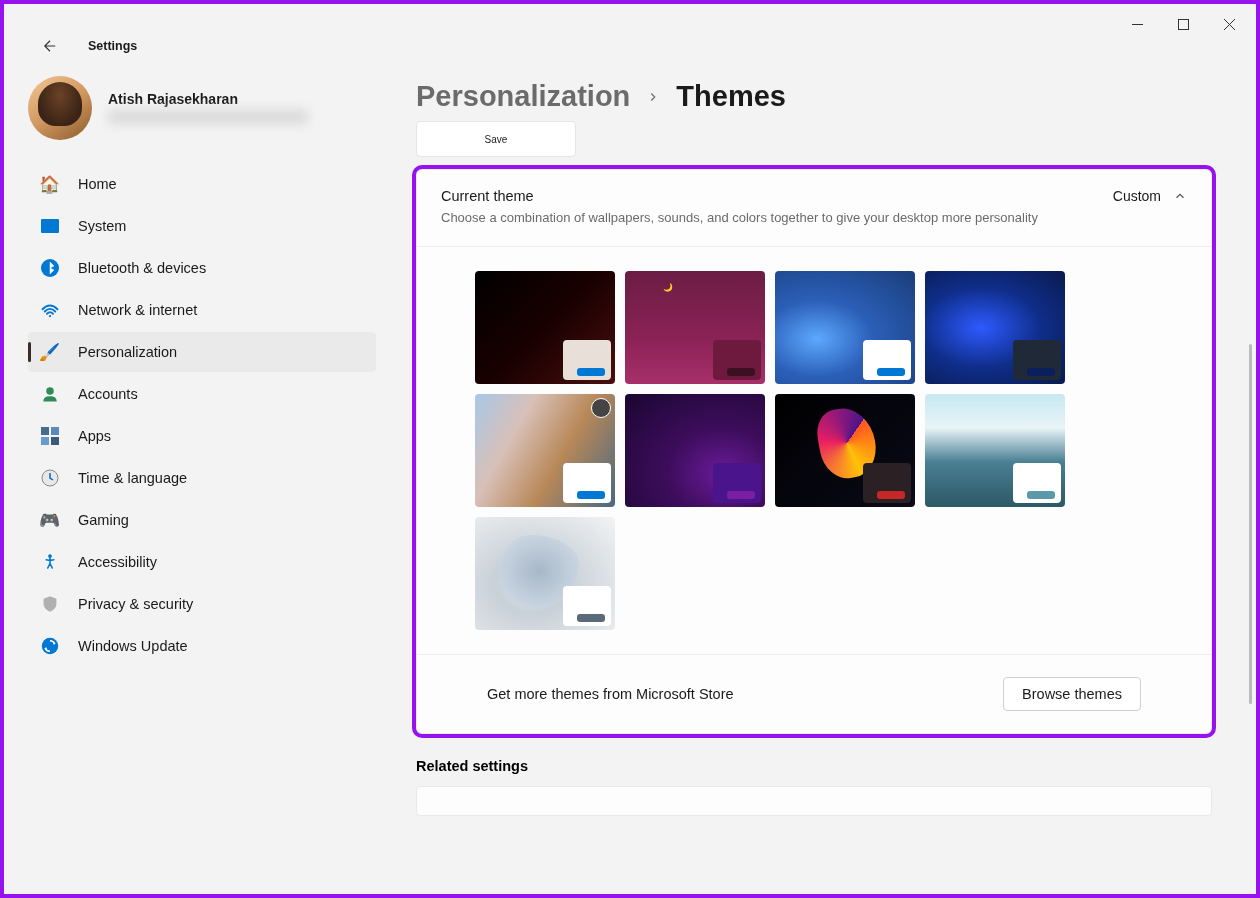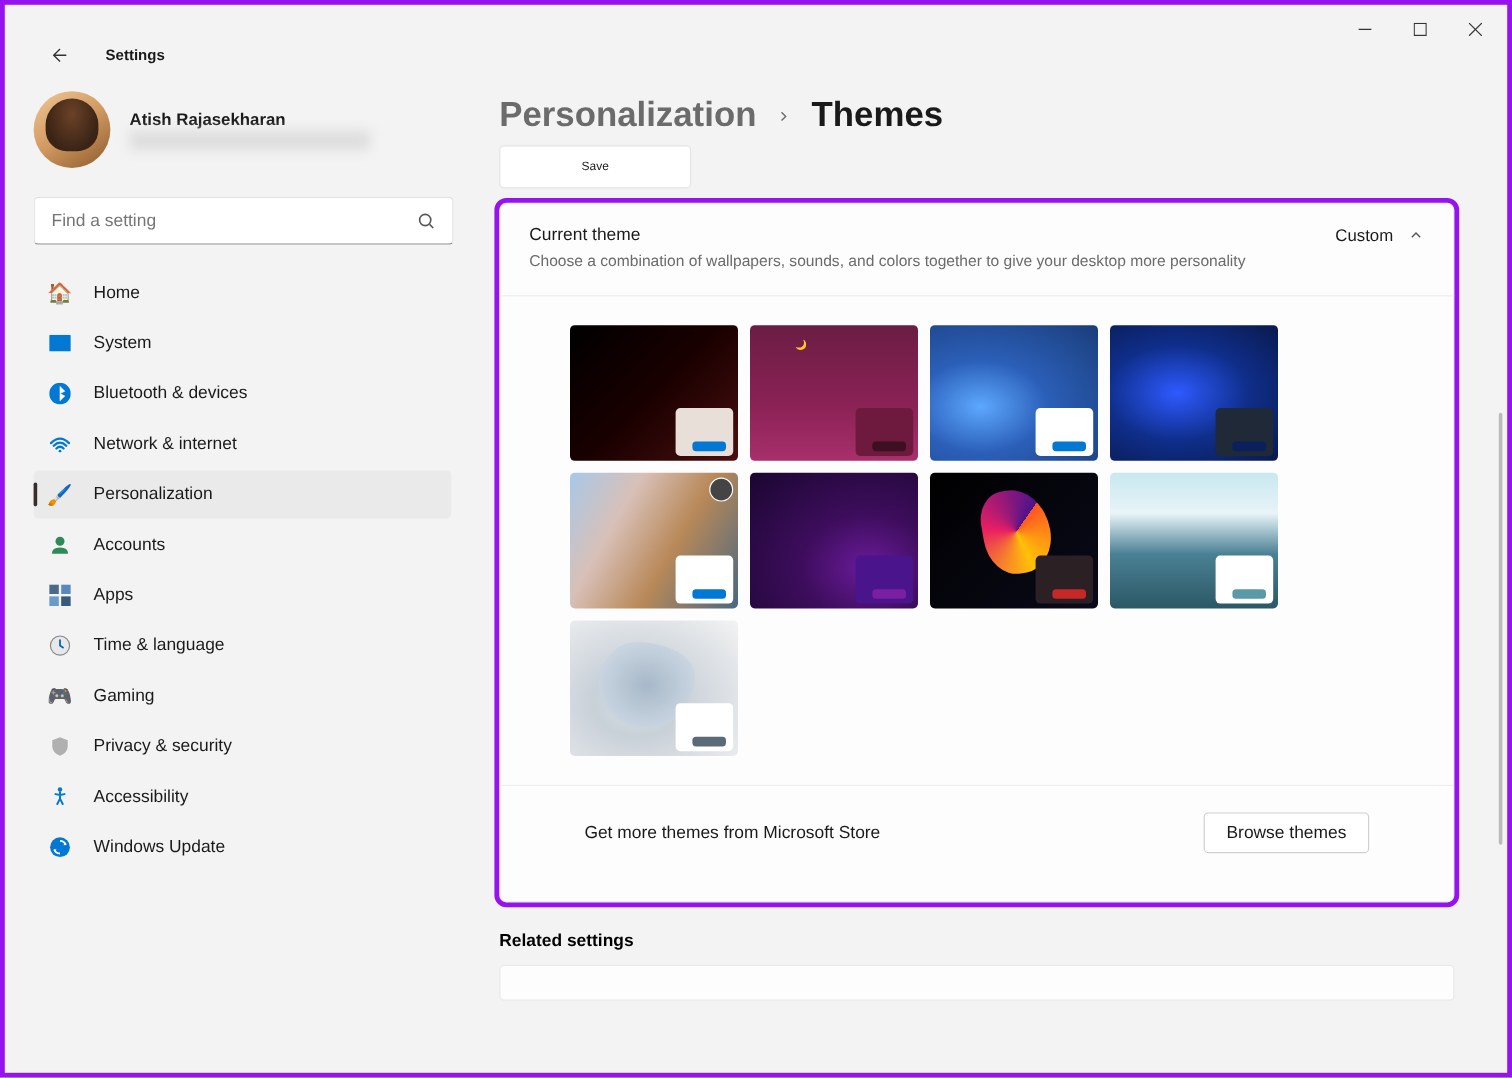--- a/index.html
+++ b/index.html
@@ -89,21 +89,21 @@
   
   .tile-8 { background: linear-gradient(to bottom, #c8e8f0 0%, #e8f4f8 30%, #4a8094 60%, #2b5866 100%); }
   .tile-8 .theme-overlay { background: #ffffff; }
   .tile-8 .theme-accent { background: #5a9aa8; }
   
   .tile-9 { background: radial-gradient(ellipse at 40% 60%, #d8e0e8 0%, #c8d0d8 30%, #f3f3f3 100%); }
   .tile-9::before { content: ''; position: absolute; top: 18px; left: 24px; width: 80px; height: 72px; background: radial-gradient(ellipse, #a8b8c8 0%, #c8d4e0 70%); border-radius: 40% 60% 50% 50% / 50% 40% 60% 50%; }
   .tile-9 .theme-overlay { background: #ffffff; }
   .tile-9 .theme-accent { background: #5a6a78; }
   
-  .store-row { padding: 22px 70px 40px 70px; display: flex; align-items: center; justify-content: space-between; border-top: 1px solid #eee; }
+  .store-row { padding: 22px 70px 22px 70px; display: flex; align-items: center; justify-content: space-between; border-top: 1px solid #eee; }
   .store-text { font-size: 14.5px; color: #1a1a1a; }
   .browse-btn { padding: 8px 18px; background: #fff; border: 1px solid #d0d0d0; border-radius: 4px; font-size: 14.5px; cursor: pointer; color: #1a1a1a; }
   
   .related-title { font-size: 14.5px; font-weight: 600; color: #000000; margin-bottom: 12px; }
   .related-card { background: #fdfdfd; border: 1px solid #e9e9e9; border-radius: 4px; height: 30px; }
   
   .scrollbar-ind { position: absolute; right: 4px; top: 300px; width: 3px; height: 360px; background: #bbb; border-radius: 2px; }
 </style>
 </head>
 <body>
@@ -139,27 +139,20 @@
 
 <div class="main-area">
   <div class="sidebar">
     <div class="user-block">
       <div class="avatar"></div>
       <div>
         <div class="user-name">Atish Rajasekharan</div>
         <div class="user-email"></div>
       </div>
     </div>
-    <div class="search-box">
-      <input class="search-input" placeholder="Find a setting" style="">
-      <svg class="search-icon" width="16" height="16" viewBox="0 0 24 24" fill="none" stroke="currentColor" stroke-width="2">
-          <circle cx="11" cy="11" r="7"></circle>
-          <line x1="21" y1="21" x2="16.5" y2="16.5"></line>
-        </svg>
-    </div>
     <div class="nav-list">
       <div class="nav-item">
           <span class="nav-icon">🏠</span>
           <span class="nav-label">Home</span>
         </div>
       <div class="nav-item">
           <span class="nav-icon">
             <svg width="18" height="14">
               <rect width="18" height="14" rx="1" fill="#0078d4"></rect>
             </svg>
@@ -216,34 +209,34 @@
             </svg>
           </span>
           <span class="nav-label">Time &amp; language</span>
         </div>
       <div class="nav-item">
           <span class="nav-icon">🎮</span>
           <span class="nav-label">Gaming</span>
         </div>
       <div class="nav-item">
           <span class="nav-icon">
-            <svg width="16" height="18" viewBox="0 0 24 28">
-              <path d="M12 2 L22 6 V14 Q22 22 12 26 Q2 22 2 14 V6 Z" fill="#b0b0b0"></path>
-            </svg>
-          </span>
-          <span class="nav-label">Privacy &amp; security</span>
-        </div>
-      <div class="nav-item">
-          <span class="nav-icon">
             <svg width="18" height="18" viewBox="0 0 24 24" fill="#0078d4">
               <circle cx="12" cy="4" r="2.5"></circle>
               <path d="M12 7v7M7 9l5 1 5-1M12 14l-3 6M12 14l3 6" stroke="#0078d4" stroke-width="2.2" stroke-linecap="round" fill="none"></path>
             </svg>
           </span>
           <span class="nav-label">Accessibility</span>
+        </div>
+      <div class="nav-item">
+          <span class="nav-icon">
+            <svg width="16" height="18" viewBox="0 0 24 28">
+              <path d="M12 2 L22 6 V14 Q22 22 12 26 Q2 22 2 14 V6 Z" fill="#b0b0b0"></path>
+            </svg>
+          </span>
+          <span class="nav-label">Privacy &amp; security</span>
         </div>
       <div class="nav-item">
           <span class="nav-icon">
             <svg width="18" height="18" viewBox="0 0 24 24">
               <circle cx="12" cy="12" r="11" fill="#0078d4"></circle>
               <path d="M12 5a7 7 0 0 1 6.5 4.5M12 19a7 7 0 0 1-6.5-4.5" fill="none" stroke="#fff" stroke-width="2"></path>
               <path d="M17 6l2 3-3 1M7 18l-2-3 3-1" fill="#fff"></path>
             </svg>
           </span>
           <span class="nav-label">Windows Update</span>

